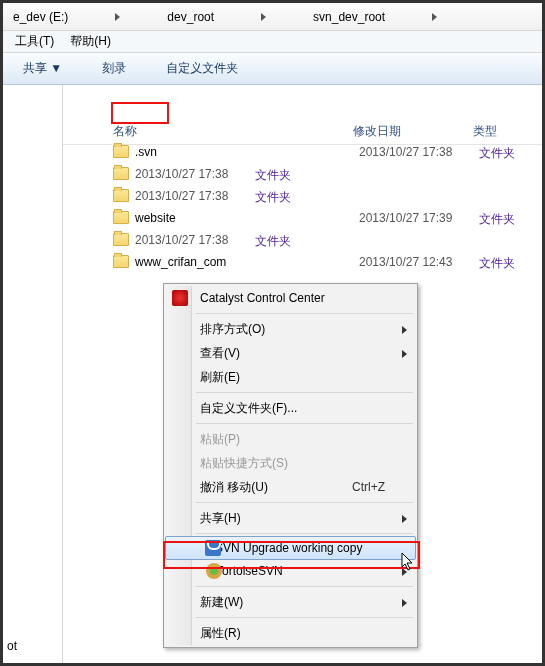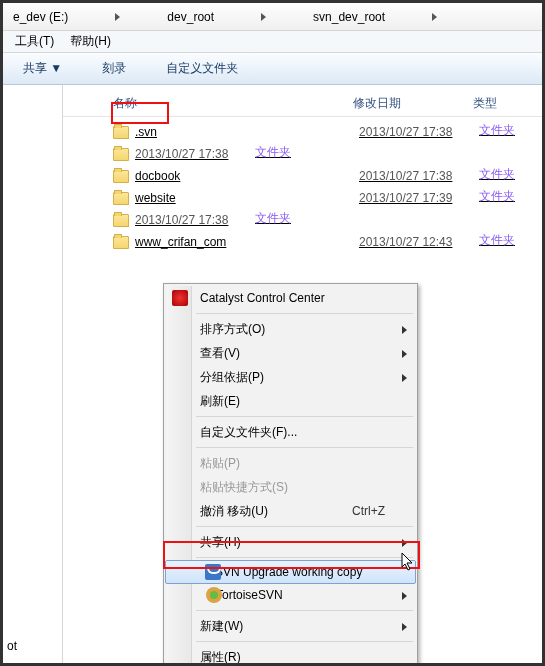--- a/index.html
+++ b/index.html
@@ -13,31 +13,31 @@
 .menubar .mitem { padding: 0 8px; color: #000; }
 
 .toolbar { height: 32px; background: linear-gradient(#fafdff,#dde9f6); border-bottom: 1px solid #b9c6d6; display: flex; align-items: center; padding-left: 10px; gap: 20px; }
 .tbtn { padding: 4px 10px; display: flex; align-items: center; color: #1a3b66; }
 
 .content { position: relative; height: calc(666px - 28px - 22px - 32px - 6px); display: flex; }
 .sidebar { width: 60px; border-right: 1px solid #d6d6d6; position: relative; }
 .sidebar-bottom { position: absolute; bottom: 10px; left: 4px; color: #000000; }
 .fileview { flex: 1; padding-top: 6px; }
 
-.cols { display: flex; border-bottom: 1px solid #e5e5e5; padding: 4px 0; color: #305080; }
+.cols { display: flex; border-bottom: 1px solid #e5e5e5; padding: 4px 0; color: #305080; margin-top: 28px; }
 .col-name { width: 290px; padding-left: 50px; }
 .col-date { width: 120px; }
 .col-type { flex: 1; }
 
-.row { display: flex; align-items: flex-end; height: 22px; text-decoration: underline; }
+.row { display: flex; align-items: flex-start; height: 22px; }
 .row .icon { margin-left: 50px; margin-right: 6px; width: 16px; height: 13px; background: linear-gradient(#fce79a,#f5d66e); border: 1px solid #d6b04a; border-radius: 1px 1px 0 0; position: relative; }
 .row .icon::before { content:""; position:absolute; top:-3px; left:0; width:6px; height:3px; background:#f5d66e; border:1px solid #d6b04a; border-bottom:none; border-radius:1px 1px 0 0; }
 .row .name { width: 224px; color: #000; }
 .row .date { width: 120px; color: #555; }
-.row .type { color: #8b5cf6; }
+.row .type { color: #4c1d95; }
 .hl-red { border: 2px solid #e11; position: absolute; pointer-events: none; }
 .hl-svn { left: 108px; top: 99px; width: 58px; height: 22px; }
 
 
 .ctxmenu { position: absolute; left: 160px; top: 280px; width: 255px; background: #f2f2f2; border: 1px solid #a0a0a0; box-shadow: 2px 2px 4px rgba(0,0,0,.3); padding: 2px; }
 .ctxmenu .gutter { position: absolute; left: 2px; top: 2px; bottom: 2px; width: 26px; background: linear-gradient(to right,#f4f4f4,#e8e8e8); border-right: 1px solid #d6d6d6; }
 .ctx-item { position: relative; height: 24px; display: flex; align-items: center; padding-left: 34px; color: #000; }
 .ctx-item.disabled { color: #999; }
 .ctx-item .arrow { position: absolute; right: 8px; top: 9px; width: 0; height: 0; border-left: 5px solid #333; border-top: 4px solid transparent; border-bottom: 4px solid transparent; }
 .ctx-item .shortcut { position: absolute; right: 30px; color: #333; }
@@ -94,21 +94,20 @@
           <span class="date">2013/10/27 17:38</span>
           <span class="type">文件夹</span>
         </div>
         <div class="row">
           <span class="icon"></span>
           <span class="date">2013/10/27 17:38</span>
           <span class="type">文件夹</span>
         </div>
         <div class="row">
           <span class="icon"></span>
-          <span class="name">docbook</span>
           <span class="date">2013/10/27 17:38</span>
           <span class="type">文件夹</span>
         </div>
         <div class="row">
           <span class="icon"></span>
           <span class="name">website</span>
           <span class="date">2013/10/27 17:39</span>
           <span class="type">文件夹</span>
         </div>
         <div class="row">
@@ -134,24 +133,20 @@
       <span class="ctx-icon icon-ccc"></span>
       <span>Catalyst Control Center</span>
     </div>
   <div class="ctx-sep"></div>
   <div class="ctx-item">
       <span>排序方式(O)</span>
       <span class="arrow"></span>
     </div>
   <div class="ctx-item">
       <span>查看(V)</span>
-      <span class="arrow"></span>
-    </div>
-  <div class="ctx-item">
-      <span>分组依据(P)</span>
       <span class="arrow"></span>
     </div>
   <div class="ctx-item">
       <span>刷新(E)</span>
     </div>
   <div class="ctx-sep"></div>
   <div class="ctx-item">
       <span>自定义文件夹(F)...</span>
     </div>
   <div class="ctx-sep"></div>

